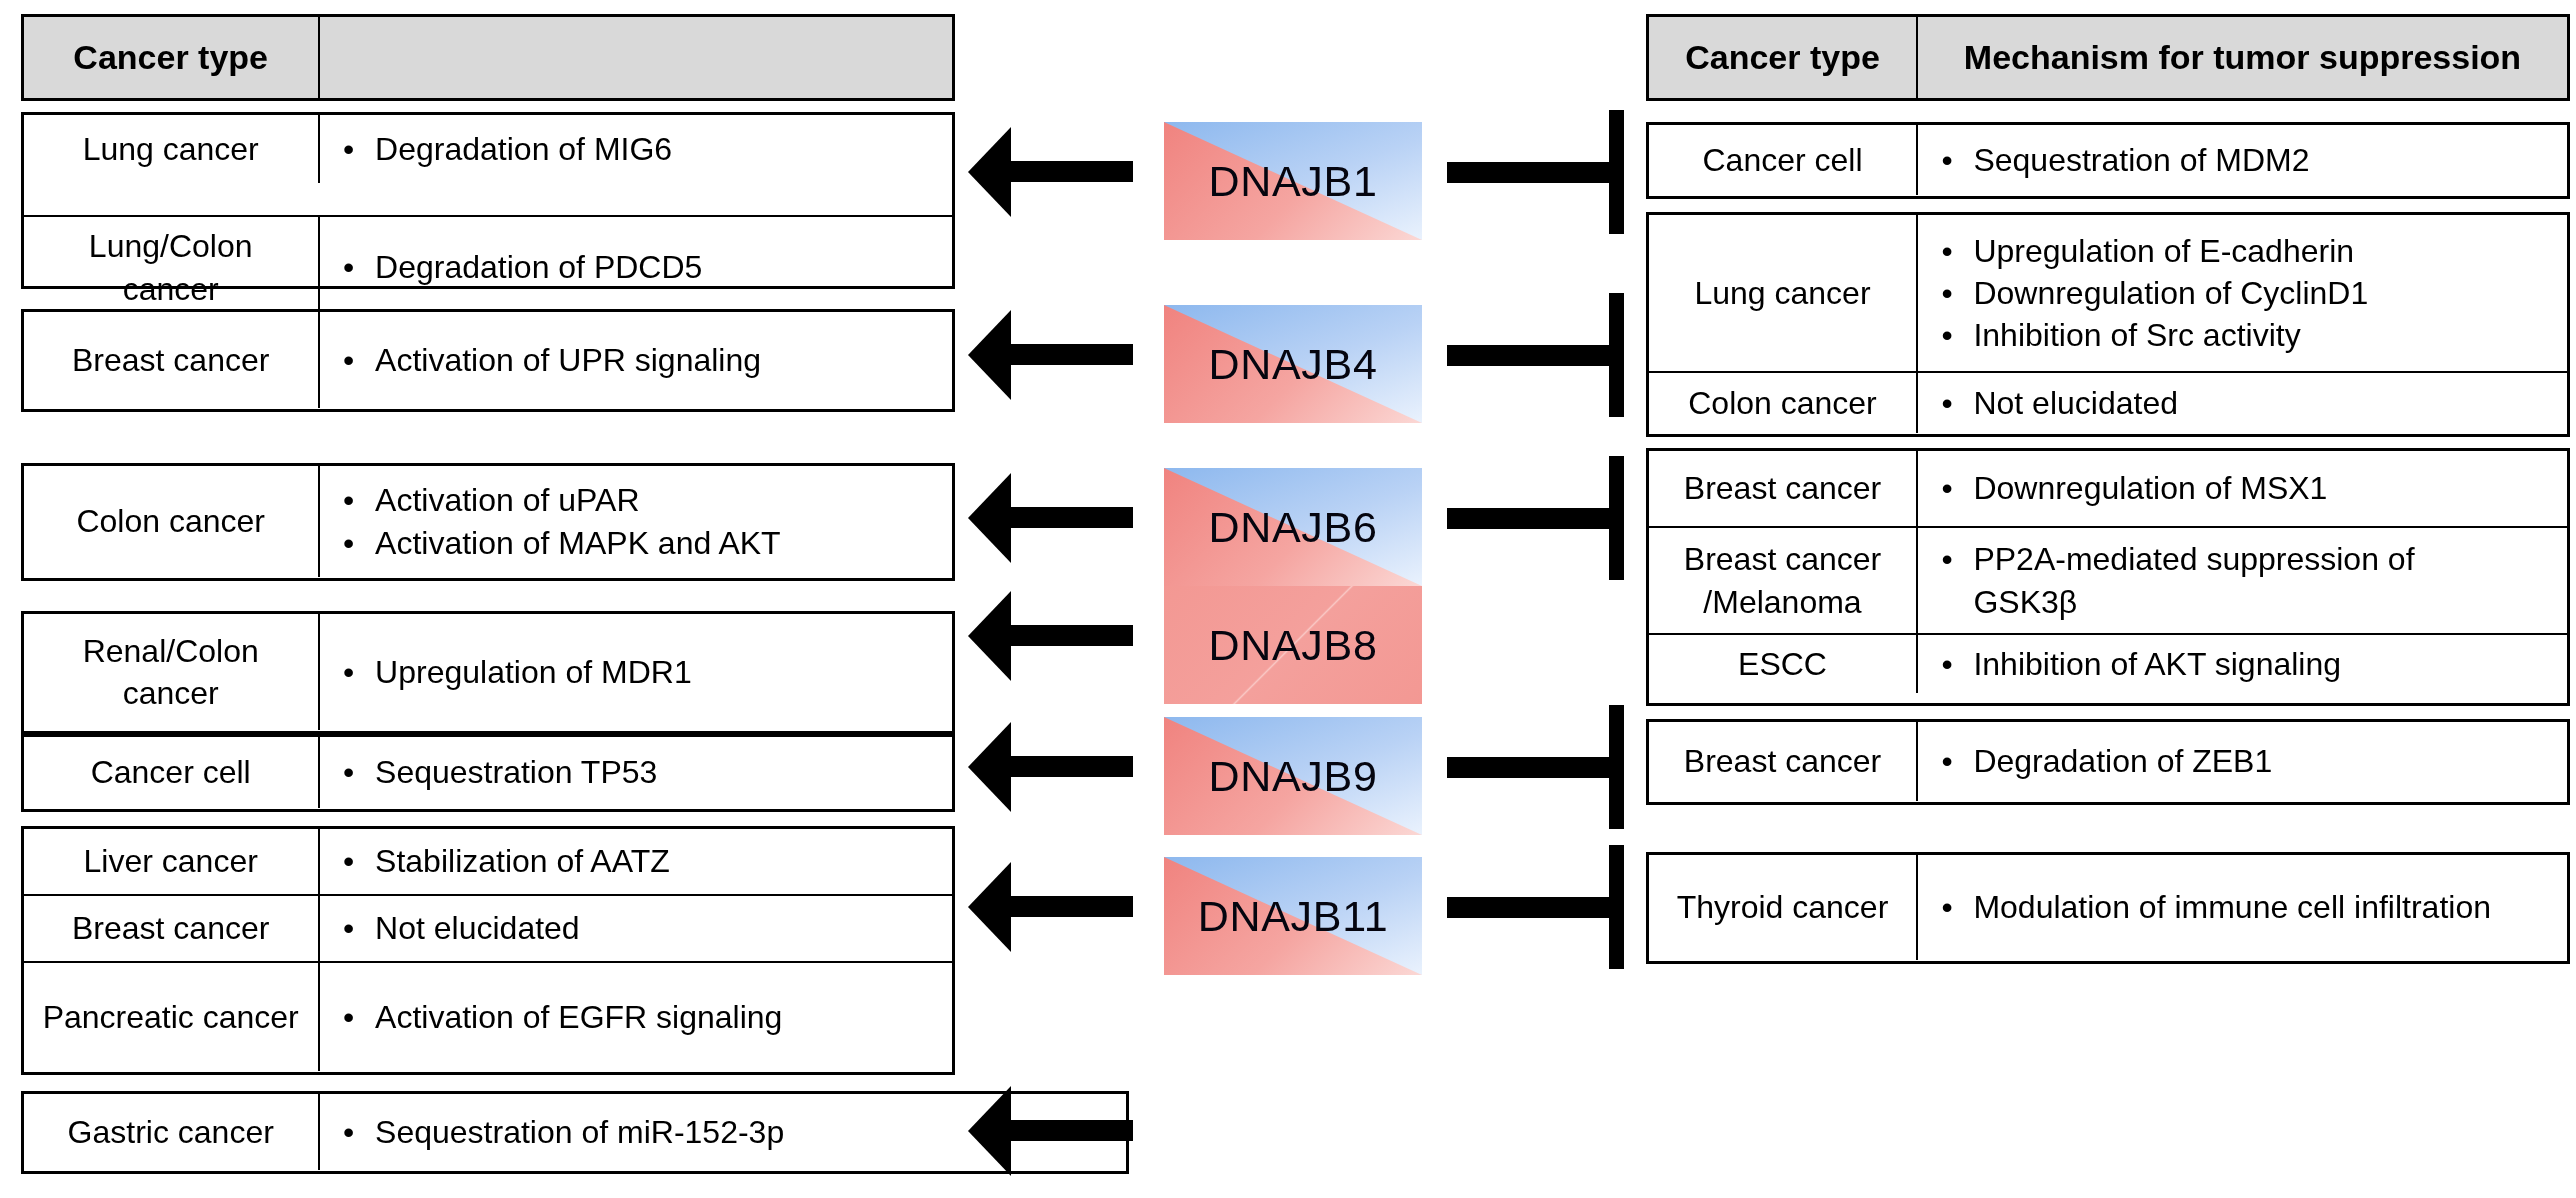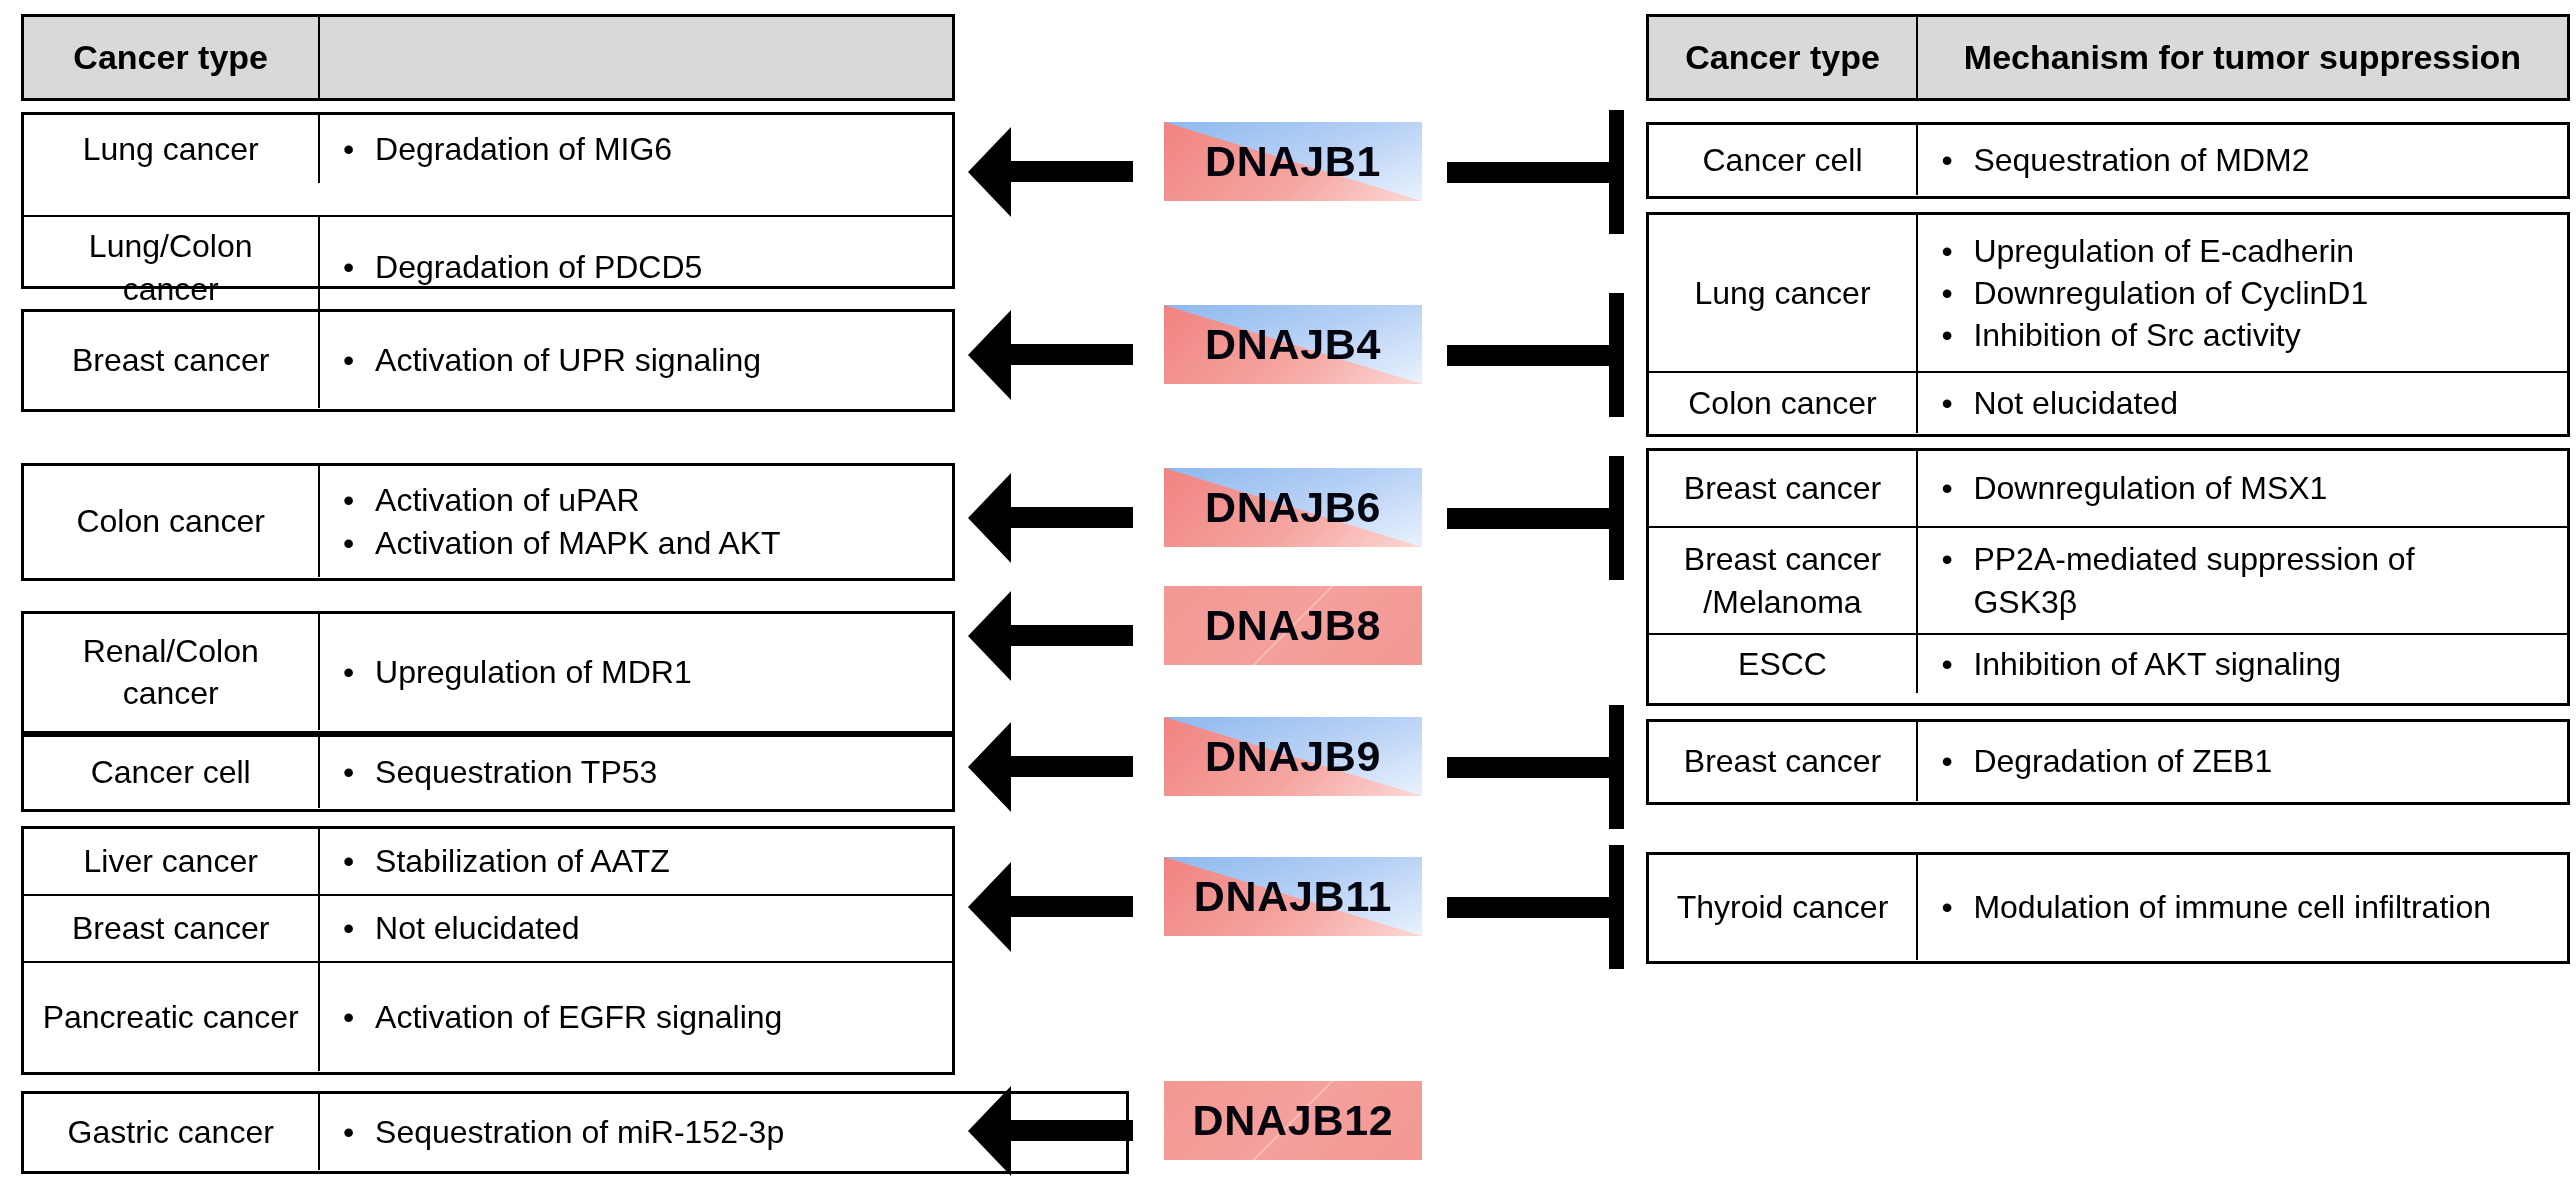--- a/index.html
+++ b/index.html
@@ -37,23 +37,23 @@
   .cell.mech{flex:1;align-items:flex-start;padding:4.1px 41px 4.1px 23.4px;}
   .lt .hcell.c1,.lt .cell.type{width:296px;}
   .lt .hcell.c2{flex:1;}
   .rt .hcell.c1,.rt .cell.type{width:269px;padding:0 25px;}
   .rt .hcell.c2{flex:1;}
   .mech-line{display:flex;flex-direction:row;align-items:flex-start;}
   .mech-line .bullet{width:32px;flex:none;}
   .mech-line .mtext{flex:1;}
   
   .protein-box{
-    position:absolute;left:1164px;width:258px;height:79px;
+    position:absolute;left:1164px;width:258px;height:118px;
     display:flex;align-items:center;justify-content:center;
-    font-weight:bold;font-size:43px;letter-spacing:0.7px;
+    font-weight:normal;font-size:43px;letter-spacing:0.7px;
     box-sizing:border-box;
   }
   .protein-box.dual{background:linear-gradient(160deg,#8db8ee 0%,#b9d2f5 52%,#eaf2fd 100%);}
   .protein-box.dual::before{
     content:"";position:absolute;inset:0;
     background:linear-gradient(135deg,#f0837f 0%,#f5a5a1 55%,#fbd8d5 100%);
     clip-path:polygon(0 0,100% 100%,0 100%);
   }
   .protein-box.pink{background:linear-gradient(135deg,#f39893 0%,#f4a09c 49.4%,#f9c6c3 50%,#f4a09c 50.6%,#f39893 100%);}
   .protein-box .plabel{position:relative;z-index:1;color:#05050f;}
@@ -304,23 +304,20 @@
     </div>
   <div class="protein-box pink" style="top:586px;">
       <span class="plabel">DNAJB8</span>
     </div>
   <div class="protein-box dual" style="top:717px;">
       <span class="plabel">DNAJB9</span>
     </div>
   <div class="protein-box dual" style="top:857px;">
       <span class="plabel">DNAJB11</span>
     </div>
-  <div class="protein-box pink" style="top:1081px;">
-      <span class="plabel">DNAJB12</span>
-    </div>
 
   <div class="arrow-left" style="top:127px;">
       <div class="head"></div>
       <div class="shaft"></div>
     </div>
   <div class="arrow-left" style="top:310px;">
       <div class="head"></div>
       <div class="shaft"></div>
     </div>
   <div class="arrow-left" style="top:473px;">

